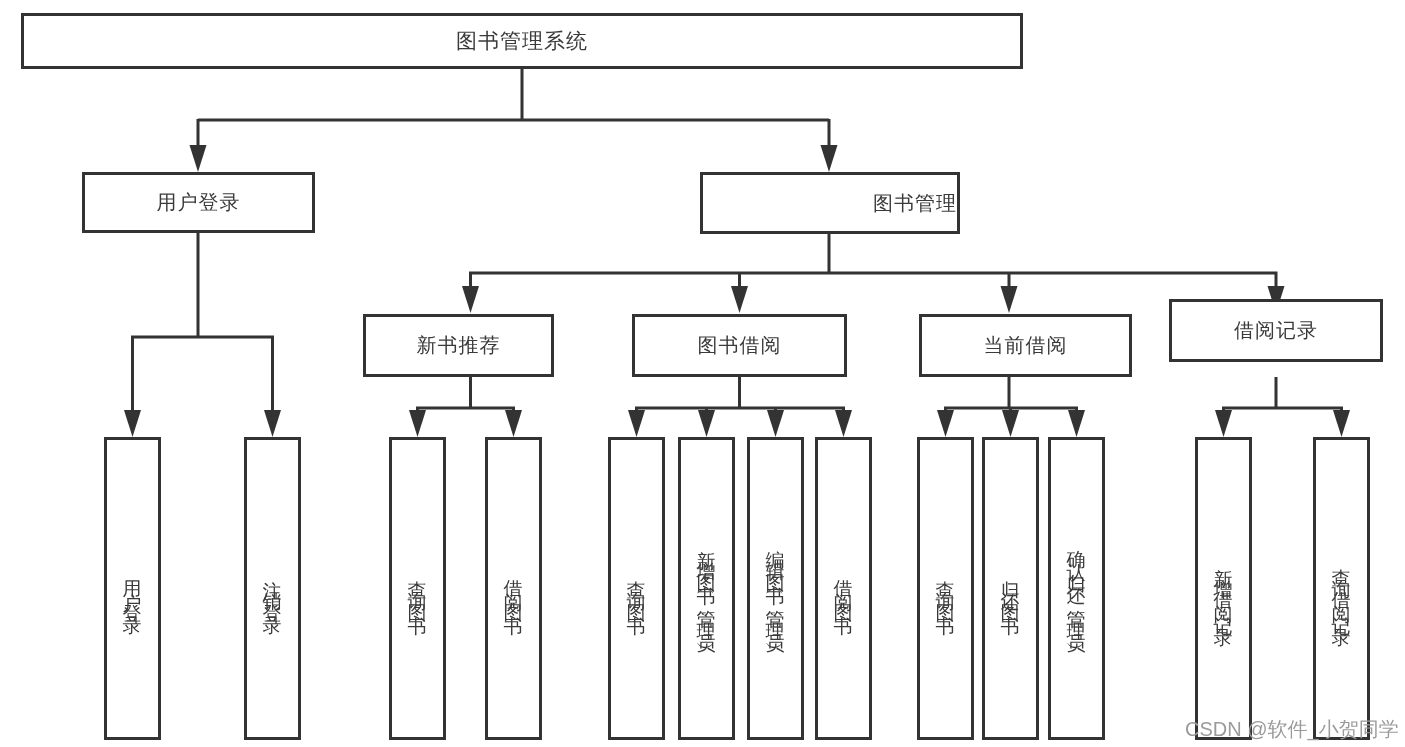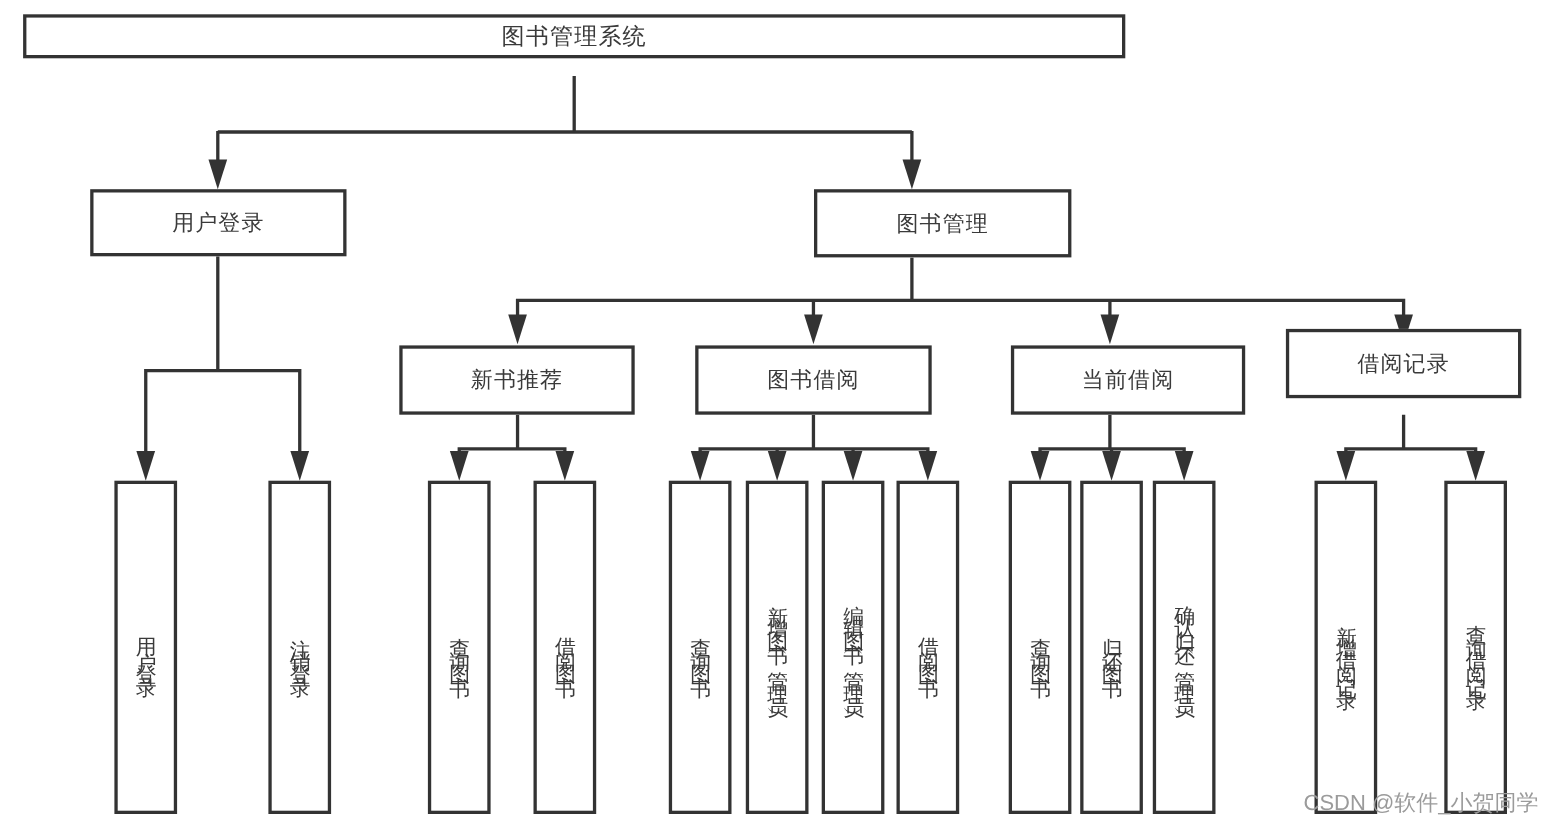--- a/index.html
+++ b/index.html
@@ -102,32 +102,32 @@
       <polygon points="767,410 784,410 775.5,437"></polygon>
       <polygon points="835,410 852,410 843.5,437"></polygon>
       <polygon points="937,410 954,410 945.5,437"></polygon>
       <polygon points="1002,410 1019,410 1010.5,437"></polygon>
       <polygon points="1068,410 1085,410 1076.5,437"></polygon>
       <polygon points="1215,410 1232,410 1223.5,437"></polygon>
       <polygon points="1333,410 1350,410 1341.5,437"></polygon>
     </g>
   </svg>
 
-  <div class="node h root" style="left:21px; top:13px; width:1002px; height:40px;">
+  <div class="node h root" style="left:21px; top:13px; width:1002px; height:56px;">
     <span>图书管理系统</span>
   </div>
 
   <div class="node h" style="left:82px; top:172px; width:233px; height:61px;">
     <span>用户登录</span>
   </div>
-  <div class="node h" style="left:740px; top:172px; width:234px; height:62px;">
+  <div class="node h" style="left:700px; top:172px; width:260px; height:62px;justify-content:flex-end;">
     <span>图书管理</span>
   </div>
 
-  <div class="node h" style="left:363px; top:314px; width:214px; height:63px;">
+  <div class="node h" style="left:363px; top:314px; width:191px; height:63px;">
     <span>新书推荐</span>
   </div>
   <div class="node h" style="left:632px; top:314px; width:215px; height:63px;">
     <span>图书借阅</span>
   </div>
   <div class="node h" style="left:903px; top:314px; width:213px; height:63px;margin-left:16px;">
     <span>当前借阅</span>
   </div>
   <div class="node h" style="left:1169px; top:299px; width:214px; height:63px;">
     <span>借阅记录</span>

